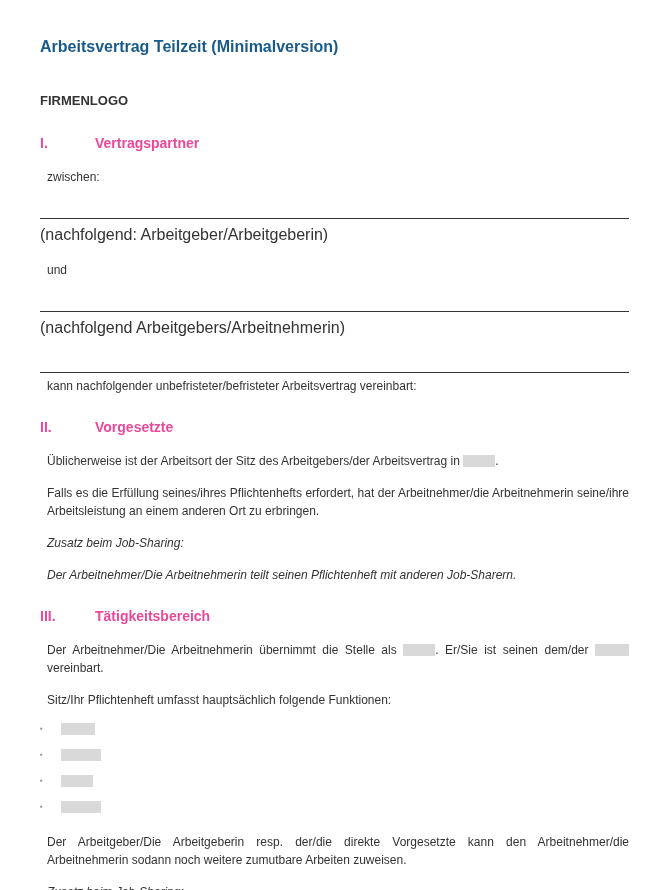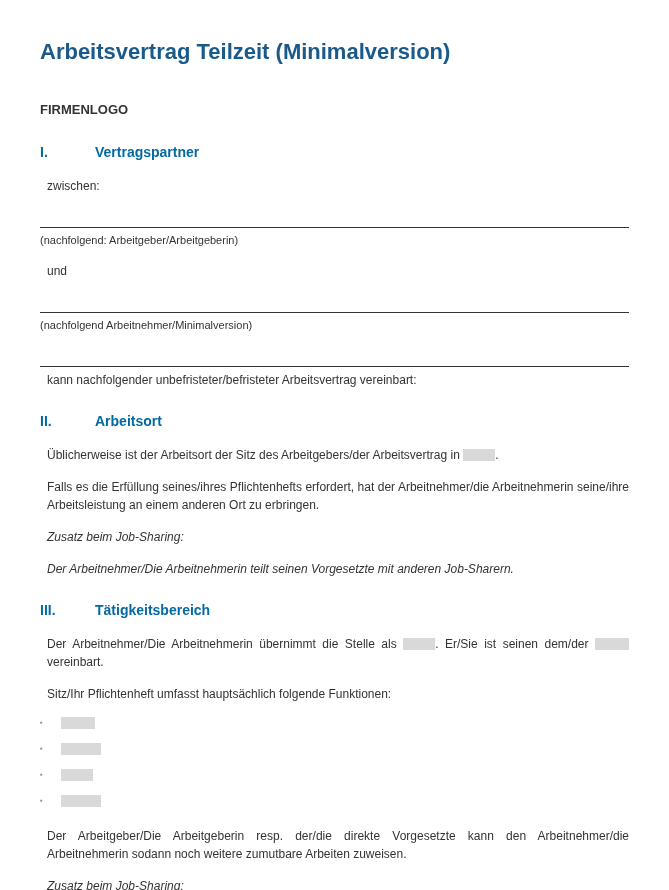--- a/index.html
+++ b/index.html
@@ -8,51 +8,51 @@
     color: #333;
     margin: 0;
     padding: 35px 40px;
     width: 669px;
     box-sizing: border-box;
     background: #fff;
     line-height: 1.5;
   }
   h1 {
     color: #1a5a8a;
-    font-size: 22px;
+    font-size: 16px;
     font-weight: bold;
     margin: 0 0 16px 0;
   }
   .logo {
     font-weight: bold;
     font-size: 13px;
     margin-bottom: 22px;
     margin-top: 32px;
   }
   h2 {
     font-size: 14px;
     font-weight: bold;
     margin: 22px 0 14px 0;
-    color: #0369a1;
+    color: #ec4899;
   }
   h2 .num {
     display: inline-block;
     width: 55px;
   }
   p {
     margin: 0 0 14px 7px;
     text-align: justify;
   }
   .line {
     border-bottom: 1px solid #333;
     height: 18px;
     margin-bottom: 4px;
   }
   .small {
-    font-size: 11px;
+    font-size: 16px;
     margin-bottom: 14px;
   }
   .blank {
     display: inline-block;
     background: #d9d9d9;
     height: 12px;
     vertical-align: middle;
   }
   .blank.w1 { width: 32px; }
   .blank.w2 { width: 34px; }
@@ -88,35 +88,35 @@
 <h2>
   <span class="num">I.</span><span>Vertragspartner</span>
 </h2>
 
 <p>zwischen:</p>
 <div class="line"></div>
 <div class="small">(nachfolgend: Arbeitgeber/Arbeitgeberin)</div>
 
 <p>und</p>
 <div class="line"></div>
-<div class="small">(nachfolgend Arbeitnehmer/Minimalversion)</div>
+<div class="small">(nachfolgend Arbeitgebers/Arbeitnehmerin)</div>
 
 <div class="line"></div>
 <p>kann nachfolgender unbefristeter/befristeter Arbeitsvertrag vereinbart:</p>
 
 <h2>
-  <span class="num">II.</span><span>Arbeitsort</span>
+  <span class="num">II.</span><span>Vorgesetzte</span>
 </h2>
 
 <p>
   <span>Üblicherweise ist der Arbeitsort der Sitz des Arbeitgebers/der Arbeitsvertrag in </span><span class="blank w1"></span><span>.</span>
 </p>
 <p>Falls es die Erfüllung seines/ihres Pflichtenhefts erfordert, hat der Arbeitnehmer/die Arbeitnehmerin seine/ihre Arbeitsleistung an einem anderen Ort zu erbringen.</p>
 <p class="ital">Zusatz beim Job-Sharing:</p>
-<p class="ital">Der Arbeitnehmer/Die Arbeitnehmerin teilt seinen Vorgesetzte mit anderen Job-Sharern.</p>
+<p class="ital">Der Arbeitnehmer/Die Arbeitnehmerin teilt seinen Pflichtenheft mit anderen Job-Sharern.</p>
 
 <h2>
   <span class="num">III.</span><span>Tätigkeitsbereich</span>
 </h2>
 
 <p>
   <span>Der Arbeitnehmer/Die Arbeitnehmerin übernimmt die Stelle als </span><span class="blank w1"></span><span>. Er/Sie ist seinen dem/der </span><span class="blank w2"></span><span> vereinbart.</span>
 </p>
 <p>Sitz/Ihr Pflichtenheft umfasst hauptsächlich folgende Funktionen:</p>
 

